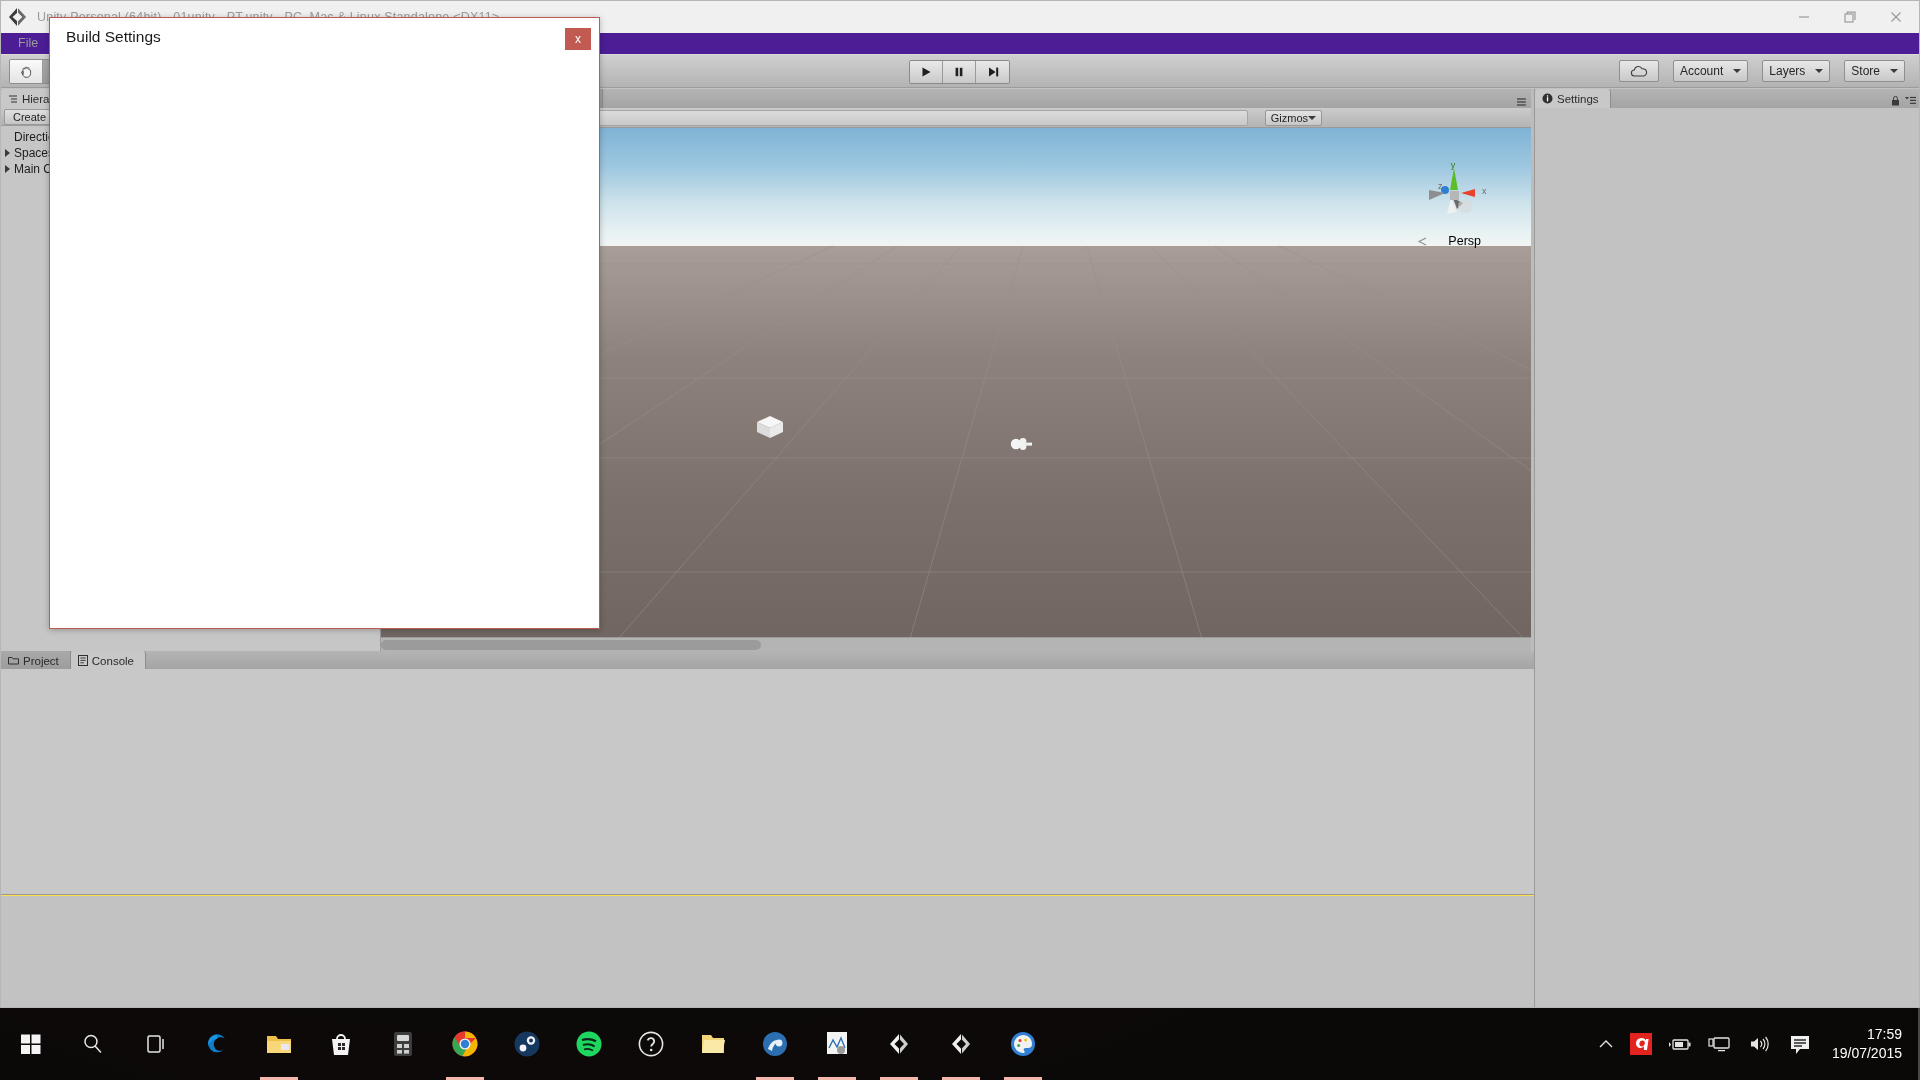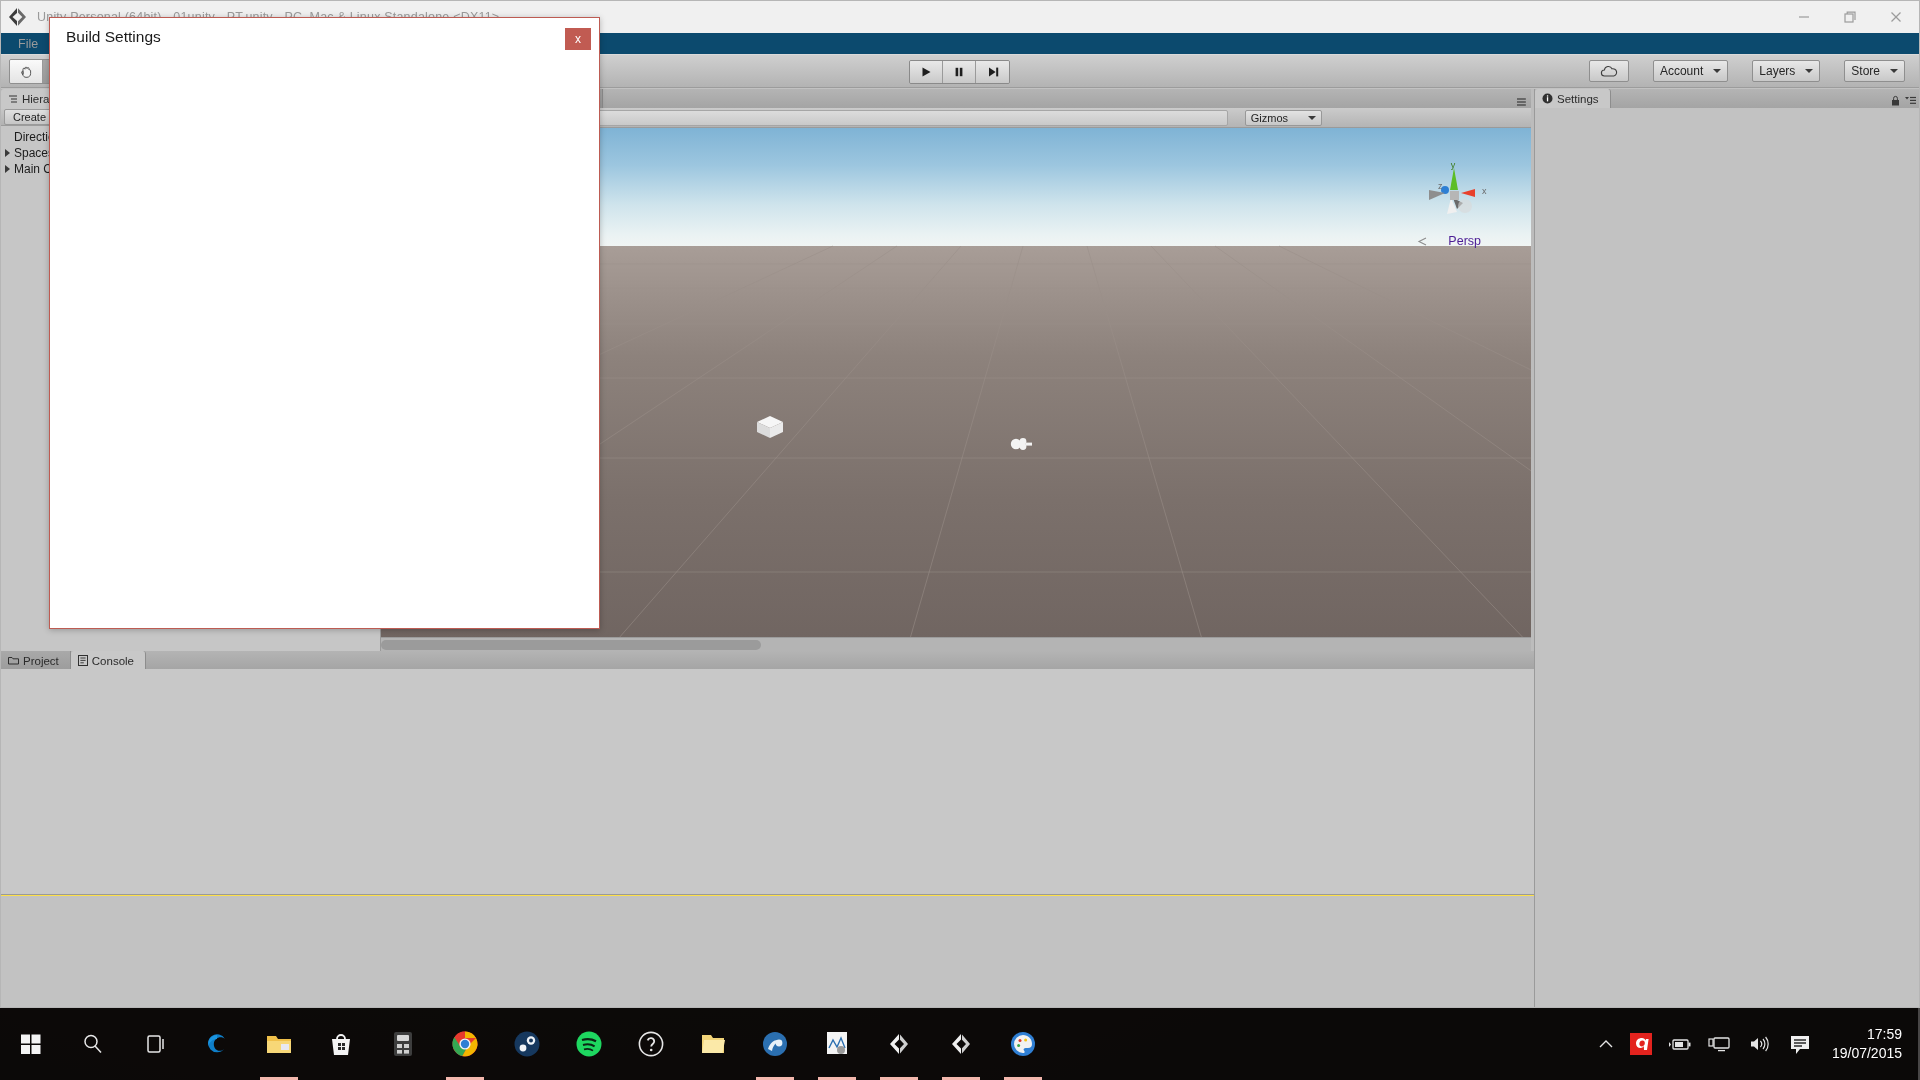--- a/index.html
+++ b/index.html
@@ -50,22 +50,22 @@
   .win-btn {
     width: 46px; height: 32px;
     display: flex; align-items: center; justify-content: center;
     color: #9c9c9c;
   }
   .win-btn svg { display: block; }
 
   
   .menubar {
     height: 22px;
-    background: #0c4a6e;
-    display: flex; align-items: center;
+    background: #4c1d95;
+    display: flex; align-items: flex-end;
     padding-left: 8px;
     border-bottom: 1px solid #dadada;
   }
   .menu-item {
     font-size: 12.5px; color: #9a9a9a;
     padding: 0 9px; line-height: 22px;
     white-space: nowrap;
   }
 
   
@@ -102,21 +102,21 @@
   .play-btn {
     width: 33px; height: 22px;
     background: linear-gradient(#e9e9e9, #c9c9c9);
     border-right: 1px solid #9a9a9a;
     display: flex; align-items: center; justify-content: center;
   }
   .play-btn:last-child { border-right: none; }
 
   .toolbar-right {
     position: absolute; right: 14px; top: 5px;
-    display: flex; align-items: flex-end; gap: 24px;
+    display: flex; align-items: flex-end; gap: 14px;
   }
   .tb-pill {
     height: 22px;
     background: linear-gradient(#e8e8e8, #c8c8c8);
     border: 1px solid #8f8f8f; border-radius: 2px;
     display: flex; align-items: center;
     padding: 0 6px;
     font-size: 12px; color: #262626;
     gap: 10px; white-space: nowrap;
   }
@@ -206,21 +206,21 @@
     height: 20px;
     background: linear-gradient(#cbcbcb, #b4b4b4);
     border-bottom: 1px solid #9a9a9a;
     display: flex; align-items: center;
     position: relative;
   }
   .stb-btn {
     height: 16px; margin-left: 13px;
     background: linear-gradient(#e3e3e3, #c7c7c7);
     border: 1px solid #989898; border-radius: 2px;
-    display: flex; align-items: center; gap: 20px;
+    display: flex; align-items: center; gap: 0;
     padding: 0 5px;
     font-size: 11px; color: #1f1f1f;
   }
   .stb-strip {
     flex: 1; height: 16px; margin: 0 4px;
     background: linear-gradient(#dcdcdc, #c9c9c9);
     border: 1px solid #a6a6a6; border-radius: 2px;
   }
   .stb-search {
     width: 205px; height: 15px;
@@ -258,21 +258,21 @@
   .camera-gizmo {
     position: absolute; left: 627px; top: 307px;
     width: 26px; height: 18px;
   }
   .axis-gizmo {
     position: absolute; right: 40px; top: 34px;
     width: 74px; height: 70px;
   }
   .persp-label {
     position: absolute; right: 50px; top: 106px;
-    font-size: 12.5px; color: #4c1d95;
+    font-size: 12.5px; color: #000000;
     display: flex; align-items: center; gap: 20px;
   }
 
   
   .scene-hscroll {
     position: absolute; left: 380px; top: 636px;
     width: 1150px; height: 14px;
     background: #b4b4b4;
     border-top: 1px solid #9c9c9c;
   }

